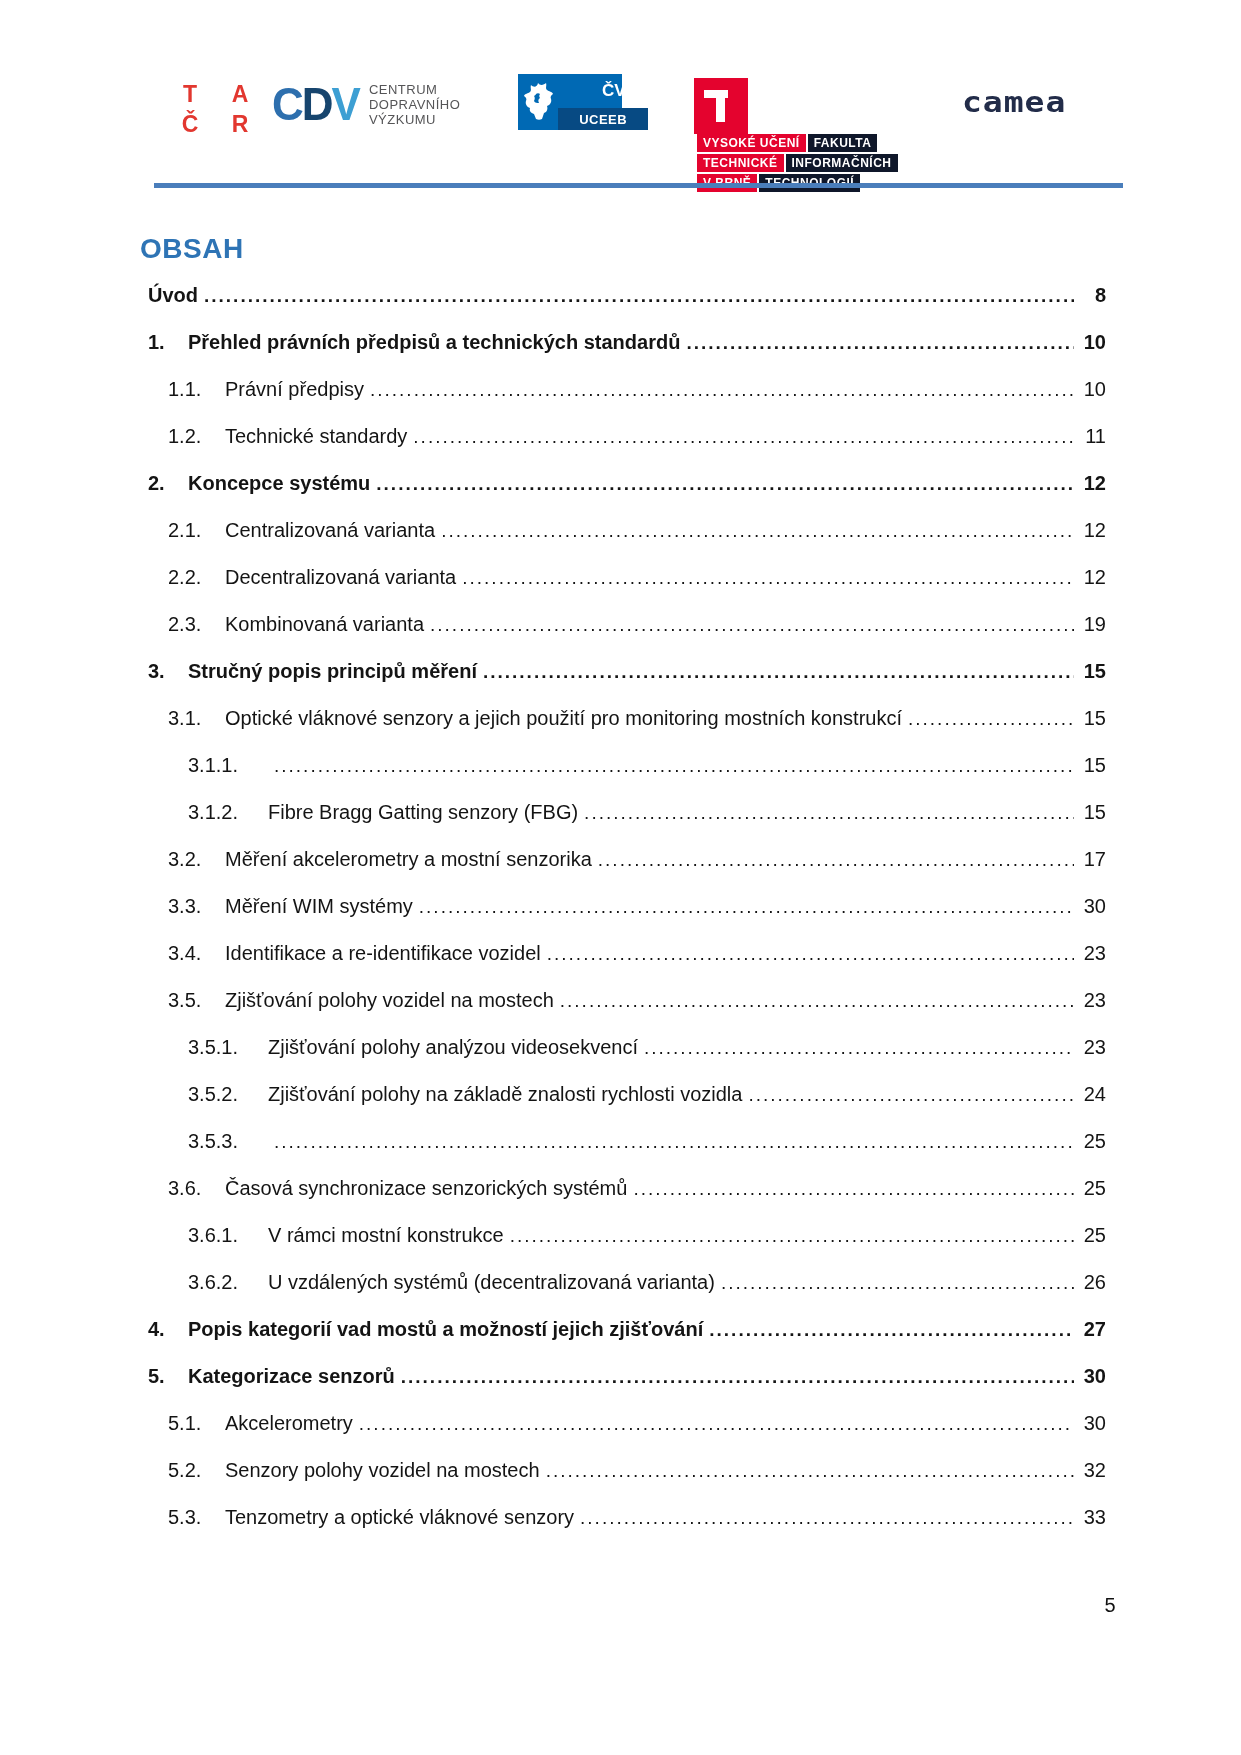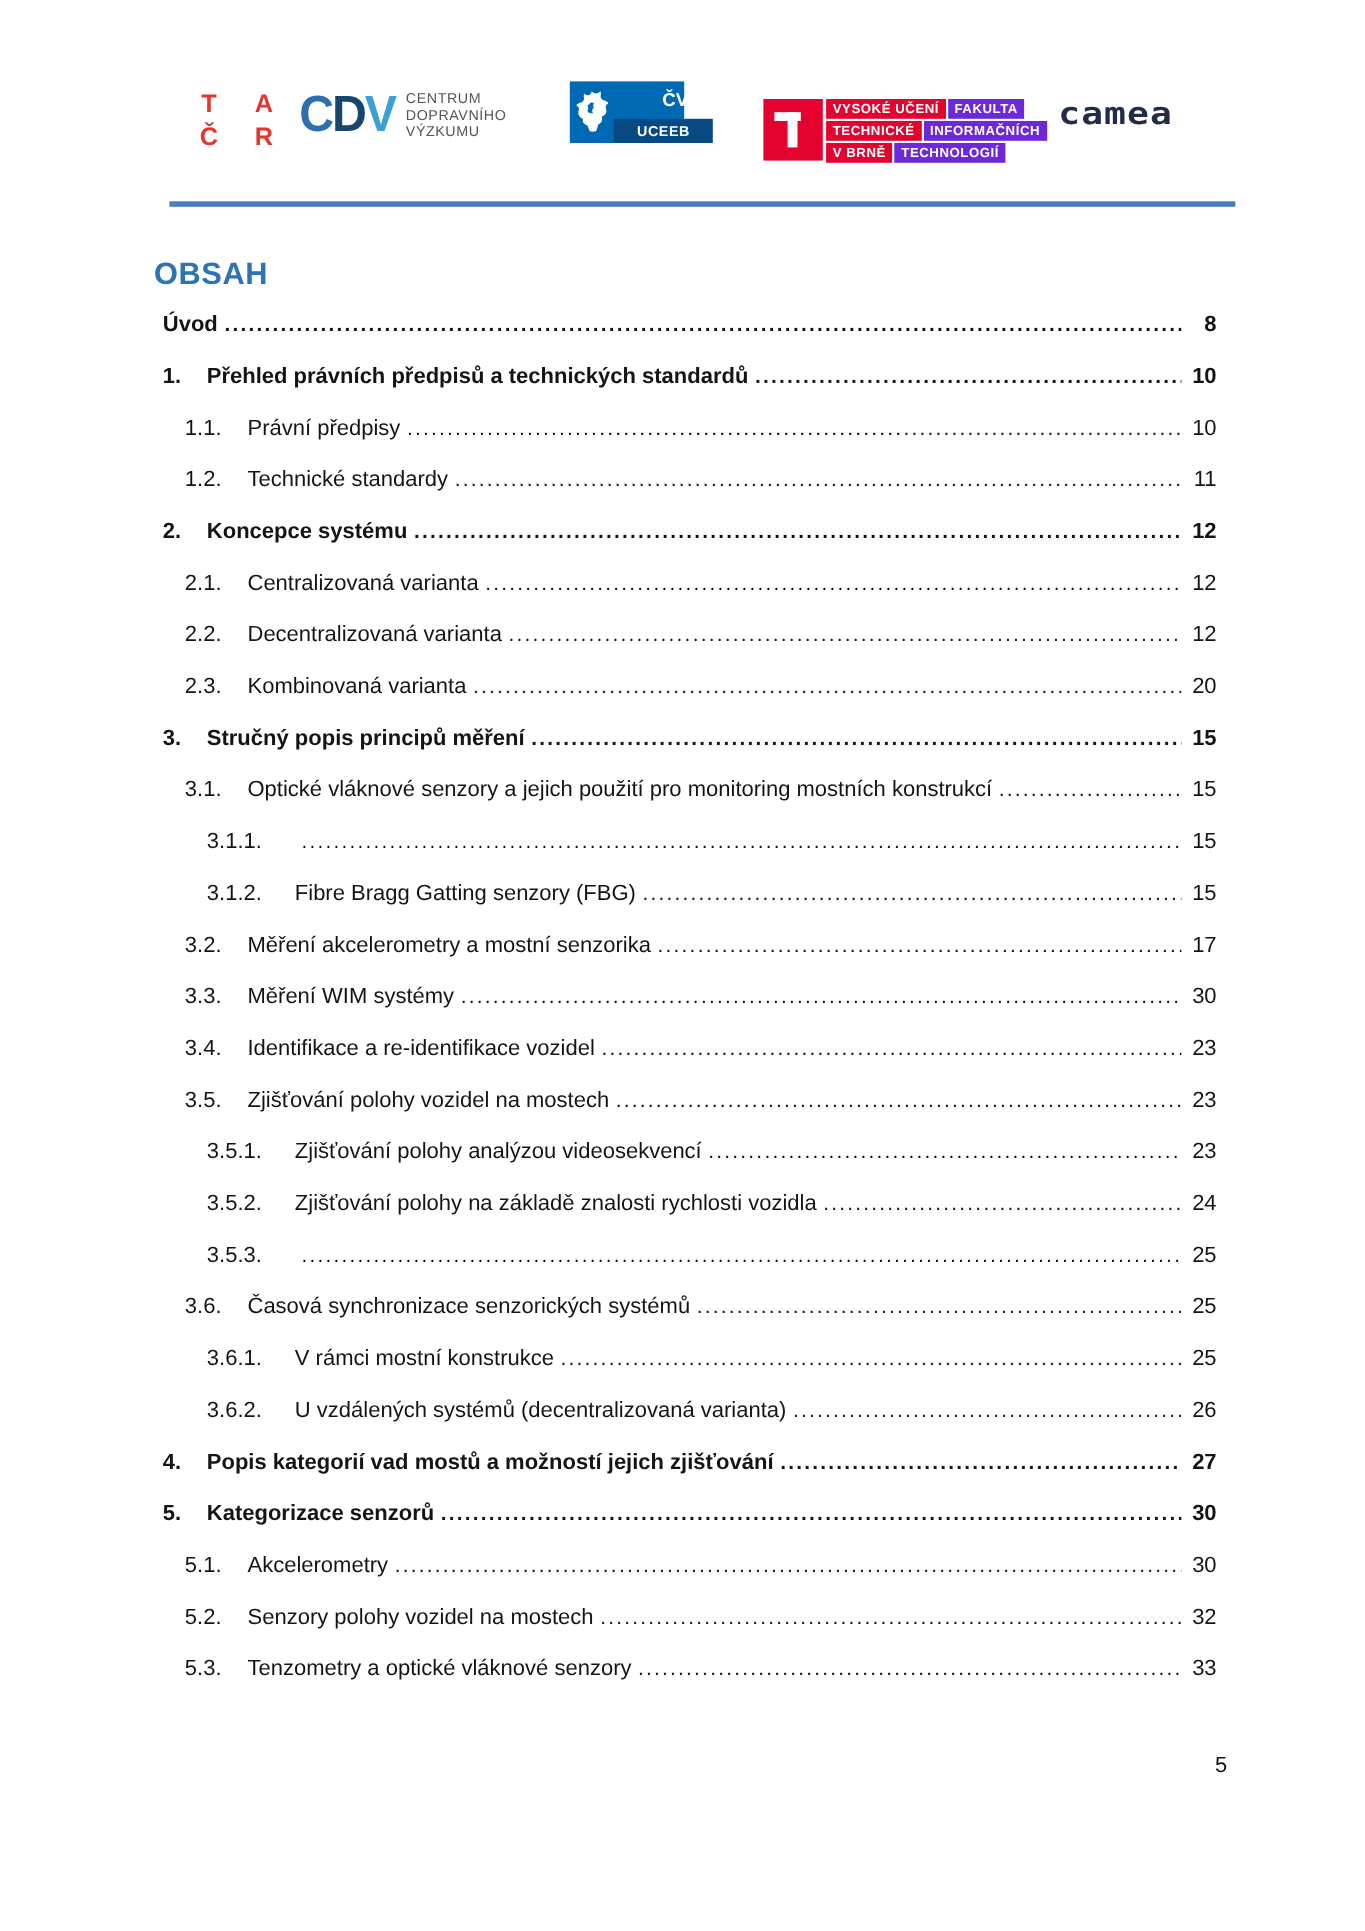--- a/index.html
+++ b/index.html
@@ -21,29 +21,29 @@
   .cdv-mark .c2{color:#17456e;}
   .cdv-mark .c3{color:#3d9fd3;}
   .cdv-text{margin-left:10px;font-size:13px;font-weight:400;color:#555557;letter-spacing:.5px;line-height:15px;}
   
   .cvut{left:518px;top:4px;width:104px;height:56px;display:flex;background:#0069b4;}
   .cvut-lion{width:52px;height:56px;display:flex;align-items:center;justify-content:center;}
   .cvut-right{flex:1;display:flex;flex-direction:column;}
   .cvut-name{flex:1;display:flex;align-items:center;justify-content:center;color:#fff;font-weight:700;font-size:17px;margin-left:44px;}
   .cvut-unit{height:22px;background:#074a83;display:flex;align-items:center;justify-content:center;color:#fff;font-weight:700;font-size:13px;letter-spacing:.5px;}
   
-  .vut{left:694px;top:20px;display:flex;}
+  .vut{left:694px;top:8px;display:flex;flex-direction:column;}
   .vut-mark{width:54px;height:56px;background:#e4032e;position:relative;flex:0 0 auto;}
   .vut-mark .bar{position:absolute;left:10px;top:12px;width:24px;height:8px;background:#fff;}
   .vut-mark .stem{position:absolute;left:22px;top:12px;width:9px;height:32px;background:#fff;}
   .vut-rows{margin-left:3px;display:flex;flex-direction:column;gap:2px;}
   .vut-row{display:flex;gap:2px;}
   .vut-seg{font-size:12px;font-weight:700;color:#fff;padding:2px 6px;line-height:14px;letter-spacing:.5px;white-space:nowrap;}
   .vut-red{background:#e4032e;}
-  .vut-blue{background:#6d28d9;}
+  .vut-blue{background:#0f172a;}
   
   .camea{left:962px;top:18px;font-family:"DejaVu Sans Mono",monospace;font-size:33px;font-weight:800;color:#222c49;letter-spacing:1px;transform:scaleY(.85);line-height:30px;}
   
   .rule{position:absolute;left:154px;top:183px;width:969px;height:5px;background:#4a7ebb;}
   .doc-title{position:absolute;left:140px;top:214px;font-size:28px;font-weight:700;color:#2e74b5;letter-spacing:.5px;}
   
   .toc{position:absolute;left:140px;top:281px;width:966px;}
   .toc-row{display:flex;align-items:baseline;font-size:20px;line-height:28px;margin-bottom:18px;color:#141414;}
   .toc-row.bold{font-weight:700;}
   .toc-row.sp{margin-top:16px;}
@@ -163,21 +163,21 @@
       <div class="toc-row lvl2">
         <span class="toc-num">2.2.</span>
         <span class="toc-label">Decentralizovaná varianta</span>
         <span class="toc-dots">............................................................................................................................................................................................................................................................................................................</span>
         <span class="toc-page">12</span>
       </div>
       <div class="toc-row lvl2">
         <span class="toc-num">2.3.</span>
         <span class="toc-label">Kombinovaná varianta</span>
         <span class="toc-dots">............................................................................................................................................................................................................................................................................................................</span>
-        <span class="toc-page">20</span>
+        <span class="toc-page">19</span>
       </div>
       <div class="toc-row lvl1 bold sp">
         <span class="toc-num">3.</span>
         <span class="toc-label">Stručný popis principů měření</span>
         <span class="toc-dots">............................................................................................................................................................................................................................................................................................................</span>
         <span class="toc-page">15</span>
       </div>
       <div class="toc-row lvl2">
         <span class="toc-num">3.1.</span>
         <span class="toc-label">Optické vláknové senzory a jejich použití pro monitoring mostních konstrukcí</span>

